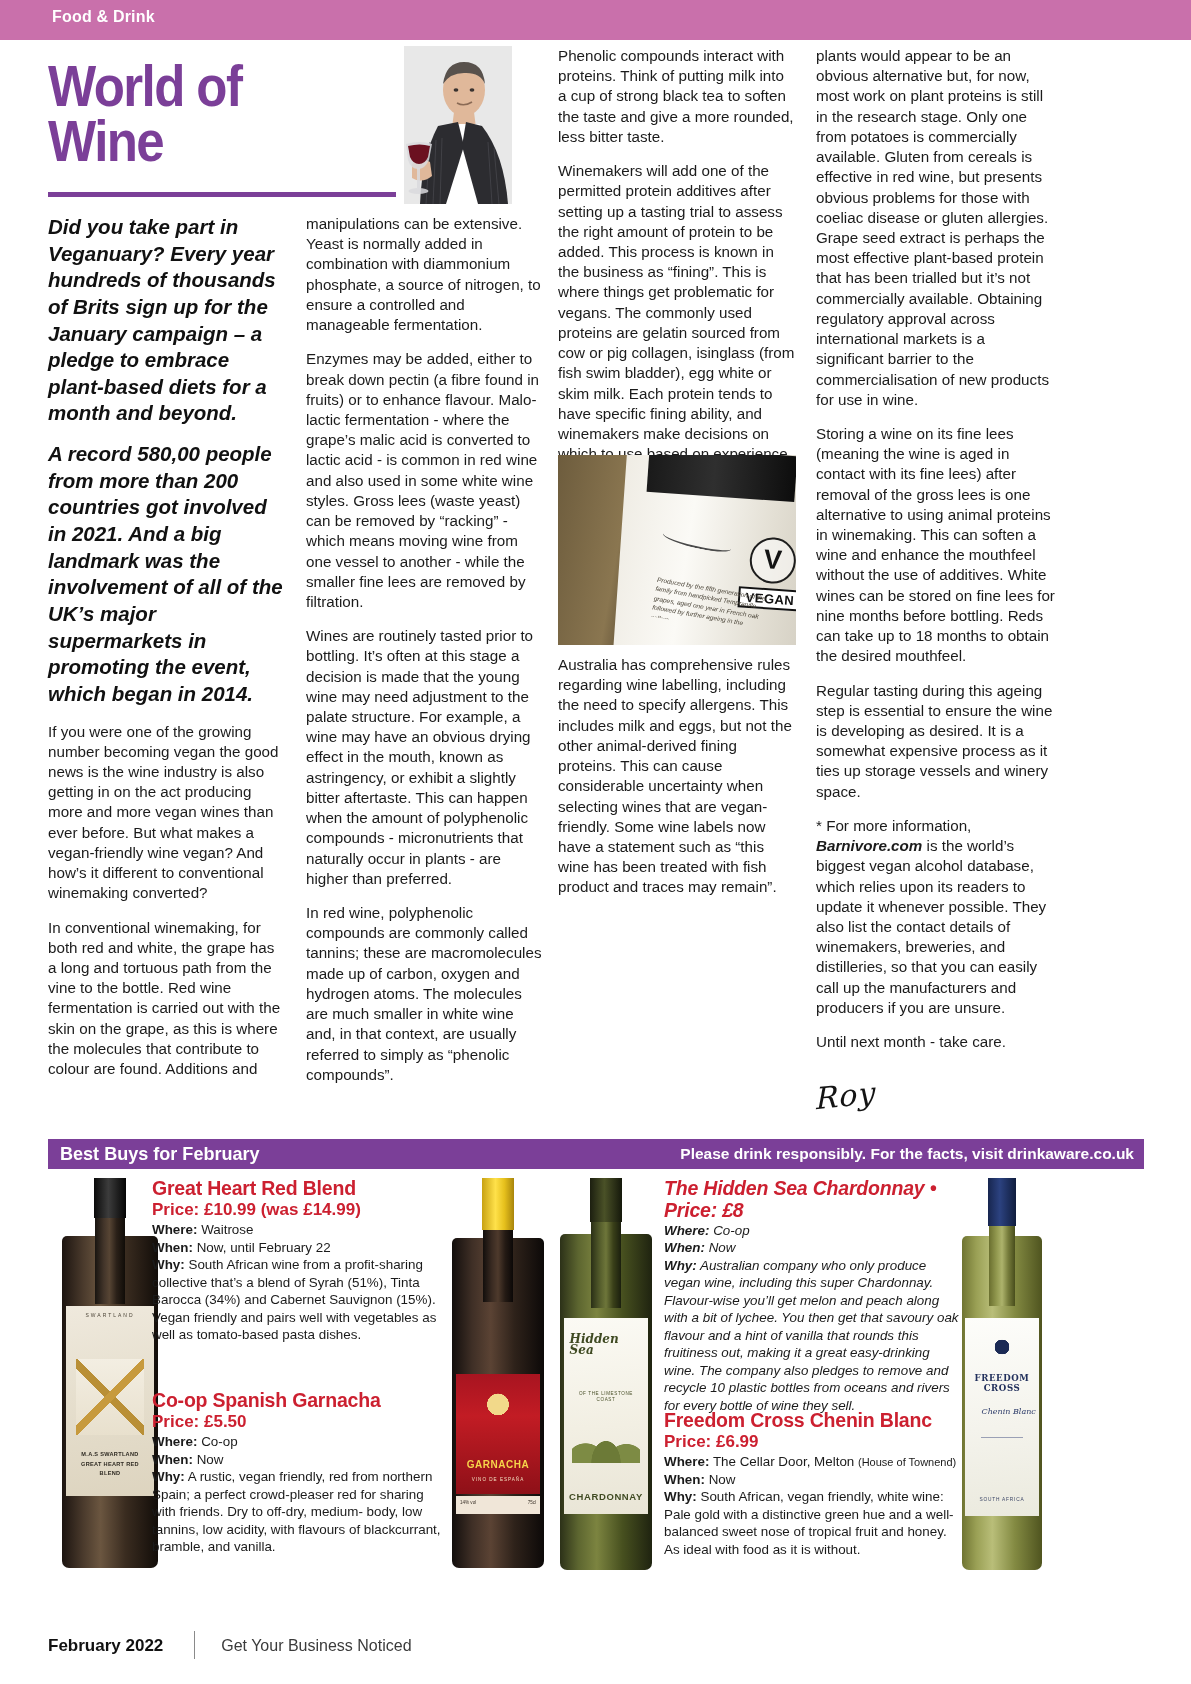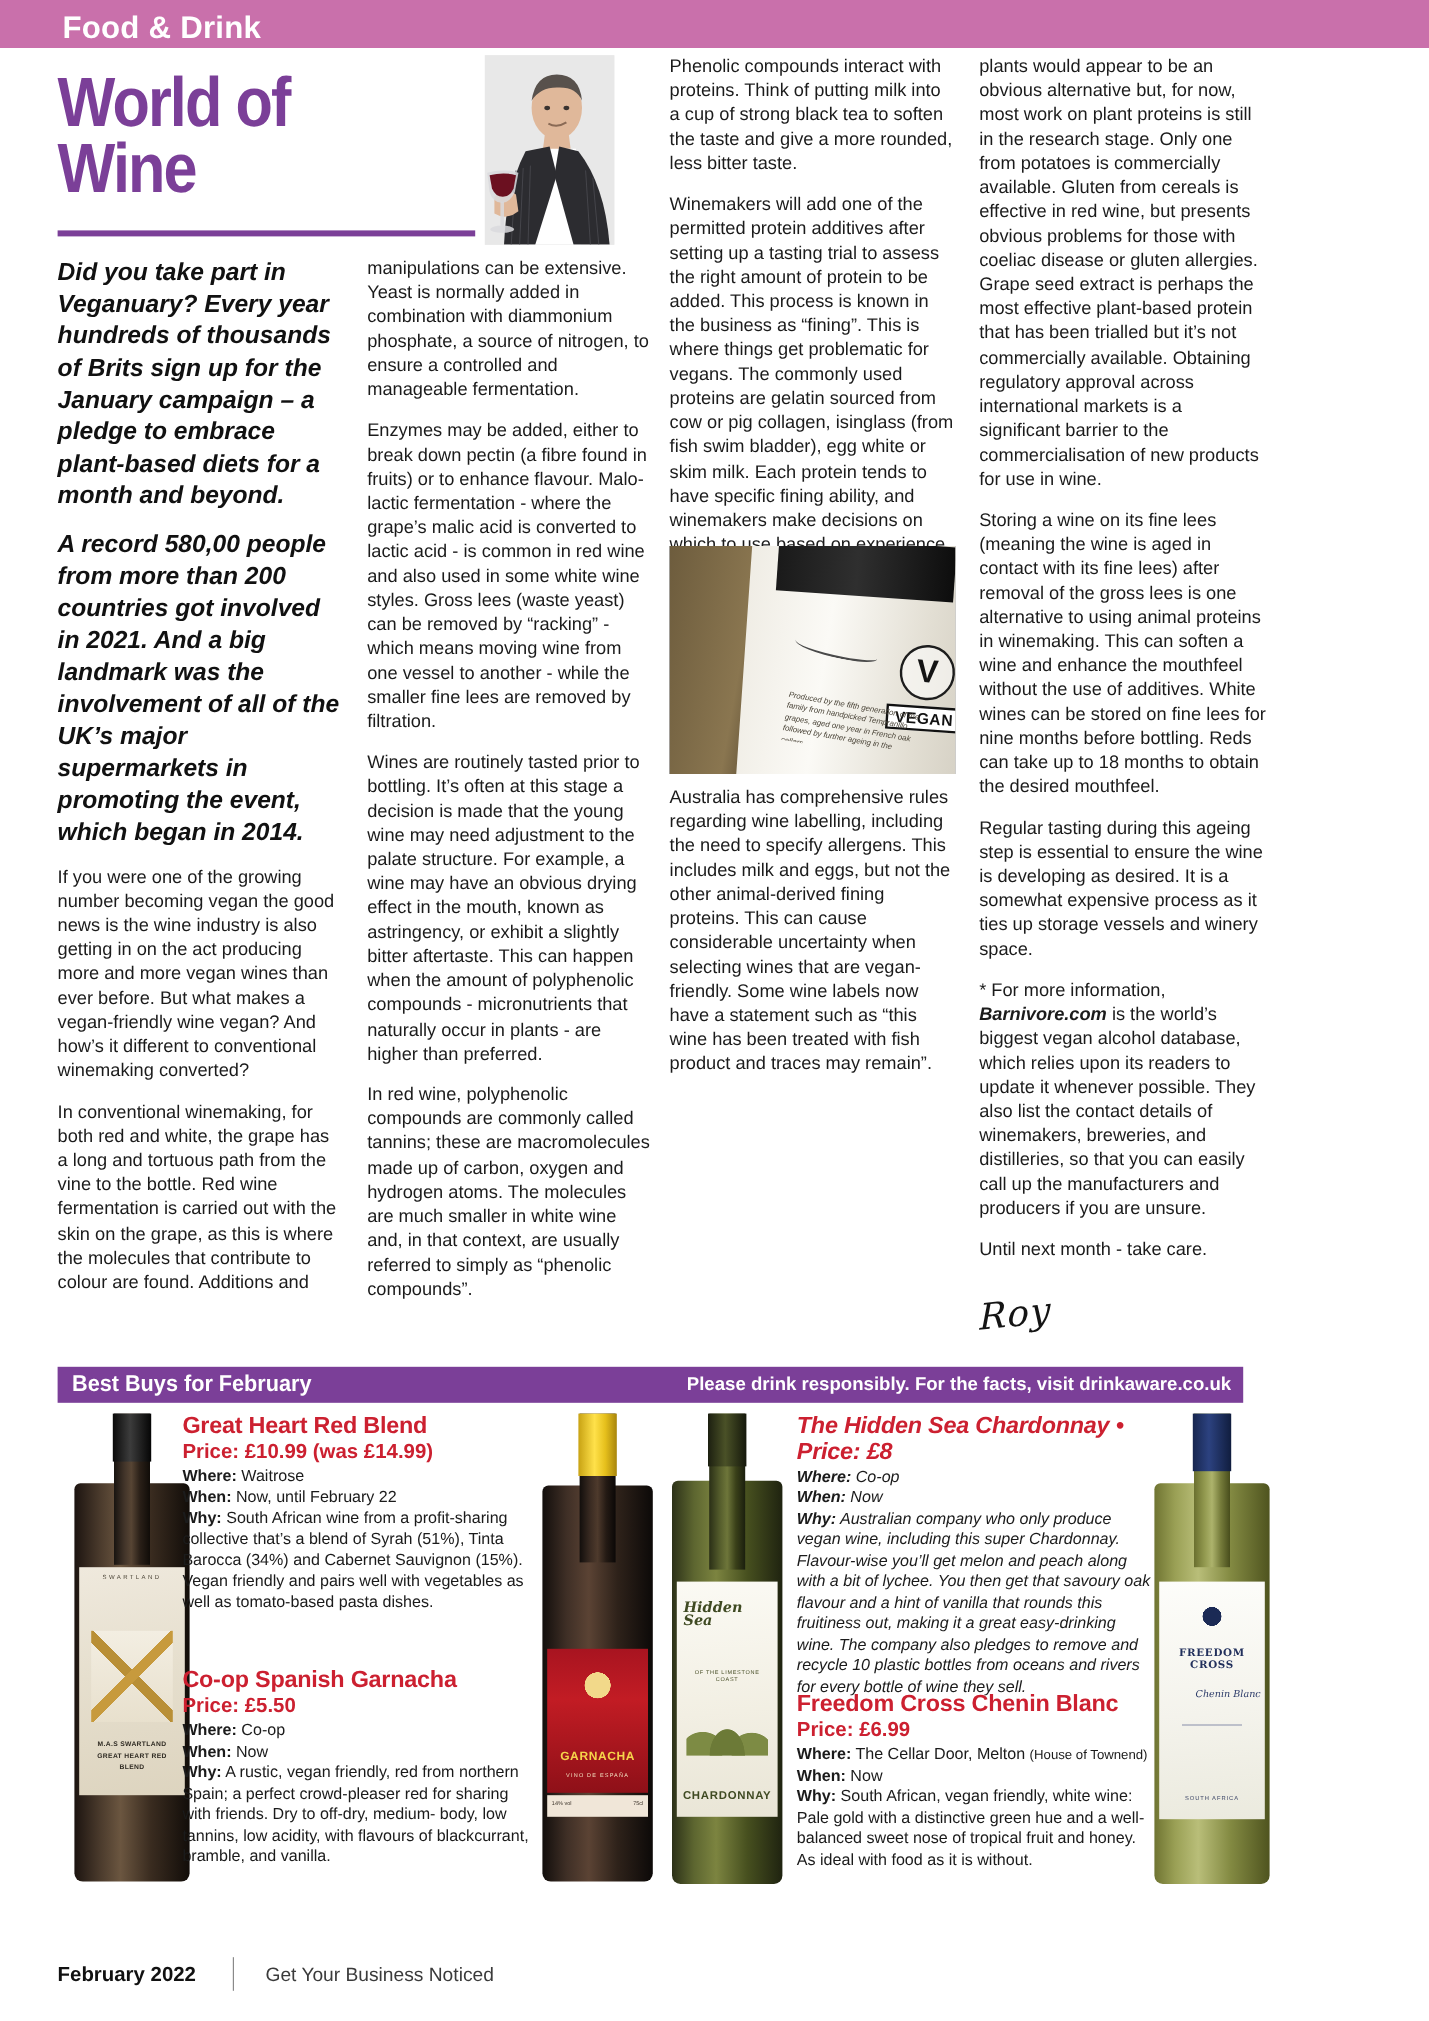--- a/index.html
+++ b/index.html
@@ -14,21 +14,21 @@
     overflow:hidden;
   }
 
   
   .topbar {
     position:absolute; left:0; top:0; width:1191px; height:40px;
     background:#c970ab;
   }
   .topbar .section-label {
     position:absolute; left:52px; top:8px;
-    font-size:26px; font-weight:bold; color:#ffffff;
+    font-size:16px; font-weight:bold; color:#ffffff;
     letter-spacing:0.2px;
   }
 
   
   .masthead { position:absolute; left:48px; top:46px; width:360px; }
   .byline {
     font-size:40px; font-weight:300; color:#231f20;
     letter-spacing:-0.4px; line-height:1.0;
     font-family:"Liberation Sans", sans-serif;
   }
@@ -110,21 +110,21 @@
     font-family:"DejaVu Serif", serif;
     font-size:30px; font-style:italic; color:#141414;
     transform:rotate(-6deg) skewX(-6deg);
     display:inline-block; margin-top:10px; letter-spacing:1px;
   }
 
   em.bi { font-style:italic; font-weight:bold; }
 
   
   .bestbuys-band {
-    position:absolute; left:48px; top:1139px; width:988px; height:30px;
+    position:absolute; left:48px; top:1139px; width:1096px; height:30px;
     background:#7b3f98;
   }
   .bb-title {
     position:absolute; left:12px; top:4px;
     color:#fff; font-weight:bold; font-size:19px;
     transform:scaleX(0.95); transform-origin:left center;
   }
   .bb-note {
     position:absolute; right:10px; top:6px;
     color:#fff; font-weight:bold; font-size:15.5px;
@@ -204,21 +204,21 @@
   .b3 .hs-sub   { position:absolute; left:6%; top:37%; width:88%; text-align:center;
                   font-size:4.6px; color:#4a512a; letter-spacing:0.6px; line-height:1.5; }
   .b3 .hs-wave  { position:absolute; left:10%; top:48%; width:80%; height:26%;
                   background:radial-gradient(ellipse at 50% 100%, #6c7a37 0 30%, transparent 31%),
                              radial-gradient(ellipse at 20% 90%, #7d8b44 0 22%, transparent 23%),
                              radial-gradient(ellipse at 80% 92%, #7d8b44 0 22%, transparent 23%); }
   .b3 .hs-name  { position:absolute; left:4%; bottom:6%; width:92%; text-align:center;
                   font-size:9.5px; font-weight:bold; color:#3f4a22; letter-spacing:0.6px; }
 
   
-  .b4 { left:962px; top:1178px; width:96px; height:392px; }
+  .b4 { left:962px; top:1178px; width:80px; height:392px; }
   .b4 .btl-body { height:334px; background:linear-gradient(90deg,#6f7432 0%,#9aa055 18%,#b9be79 38%,#838a42 66%,#4f541f 100%); }
   .b4 .btl-neck { height:128px; background:linear-gradient(90deg,#6a6f2f 0%,#939a50 30%,#adb36c 50%,#767c3b 74%,#484d1c 100%); }
   .b4 .btl-cap  { height:48px; background:linear-gradient(90deg,#17264f,#2c4280 42%,#101d3e); }
   .b4 .btl-label{ top:140px; height:198px; background:linear-gradient(175deg,#fdfdfa 0%,#f4f3ec 55%,#ebeade 100%); }
   .b4 .fc-mark  { position:absolute; left:38%; top:7%; width:24%; height:15%;
                   background:radial-gradient(circle at 50% 50%, #1b2a55 0 42%, transparent 43%); }
   .b4 .fc-name  { position:absolute; left:4%; top:28%; width:92%; text-align:center;
                   font-family:"DejaVu Serif", serif; font-size:8.6px; font-weight:bold;
                   color:#22305c; letter-spacing:0.6px; }
   .b4 .fc-var   { position:absolute; left:4%; top:45%; width:92%; text-align:right;

